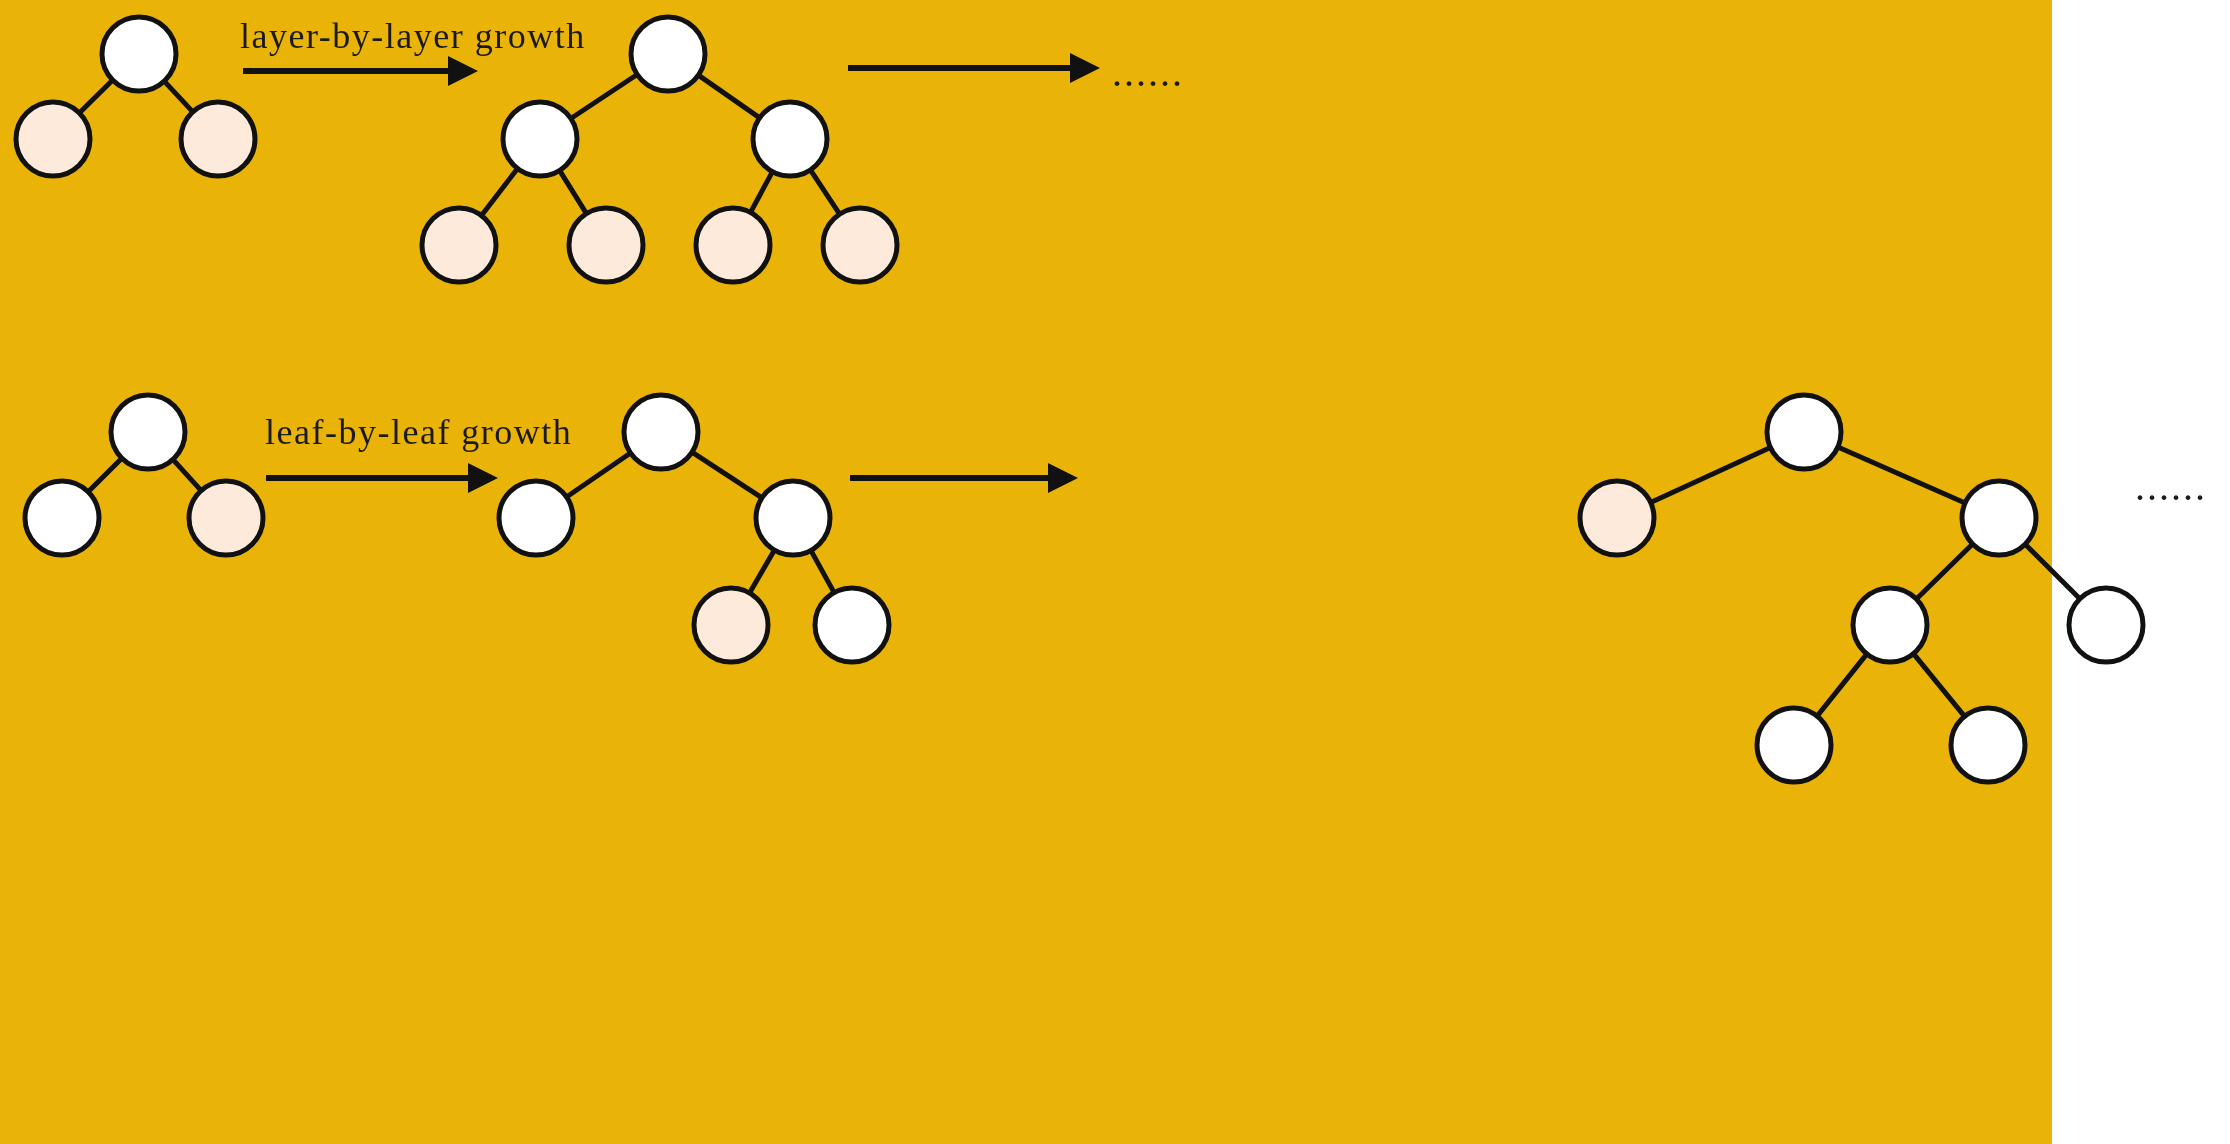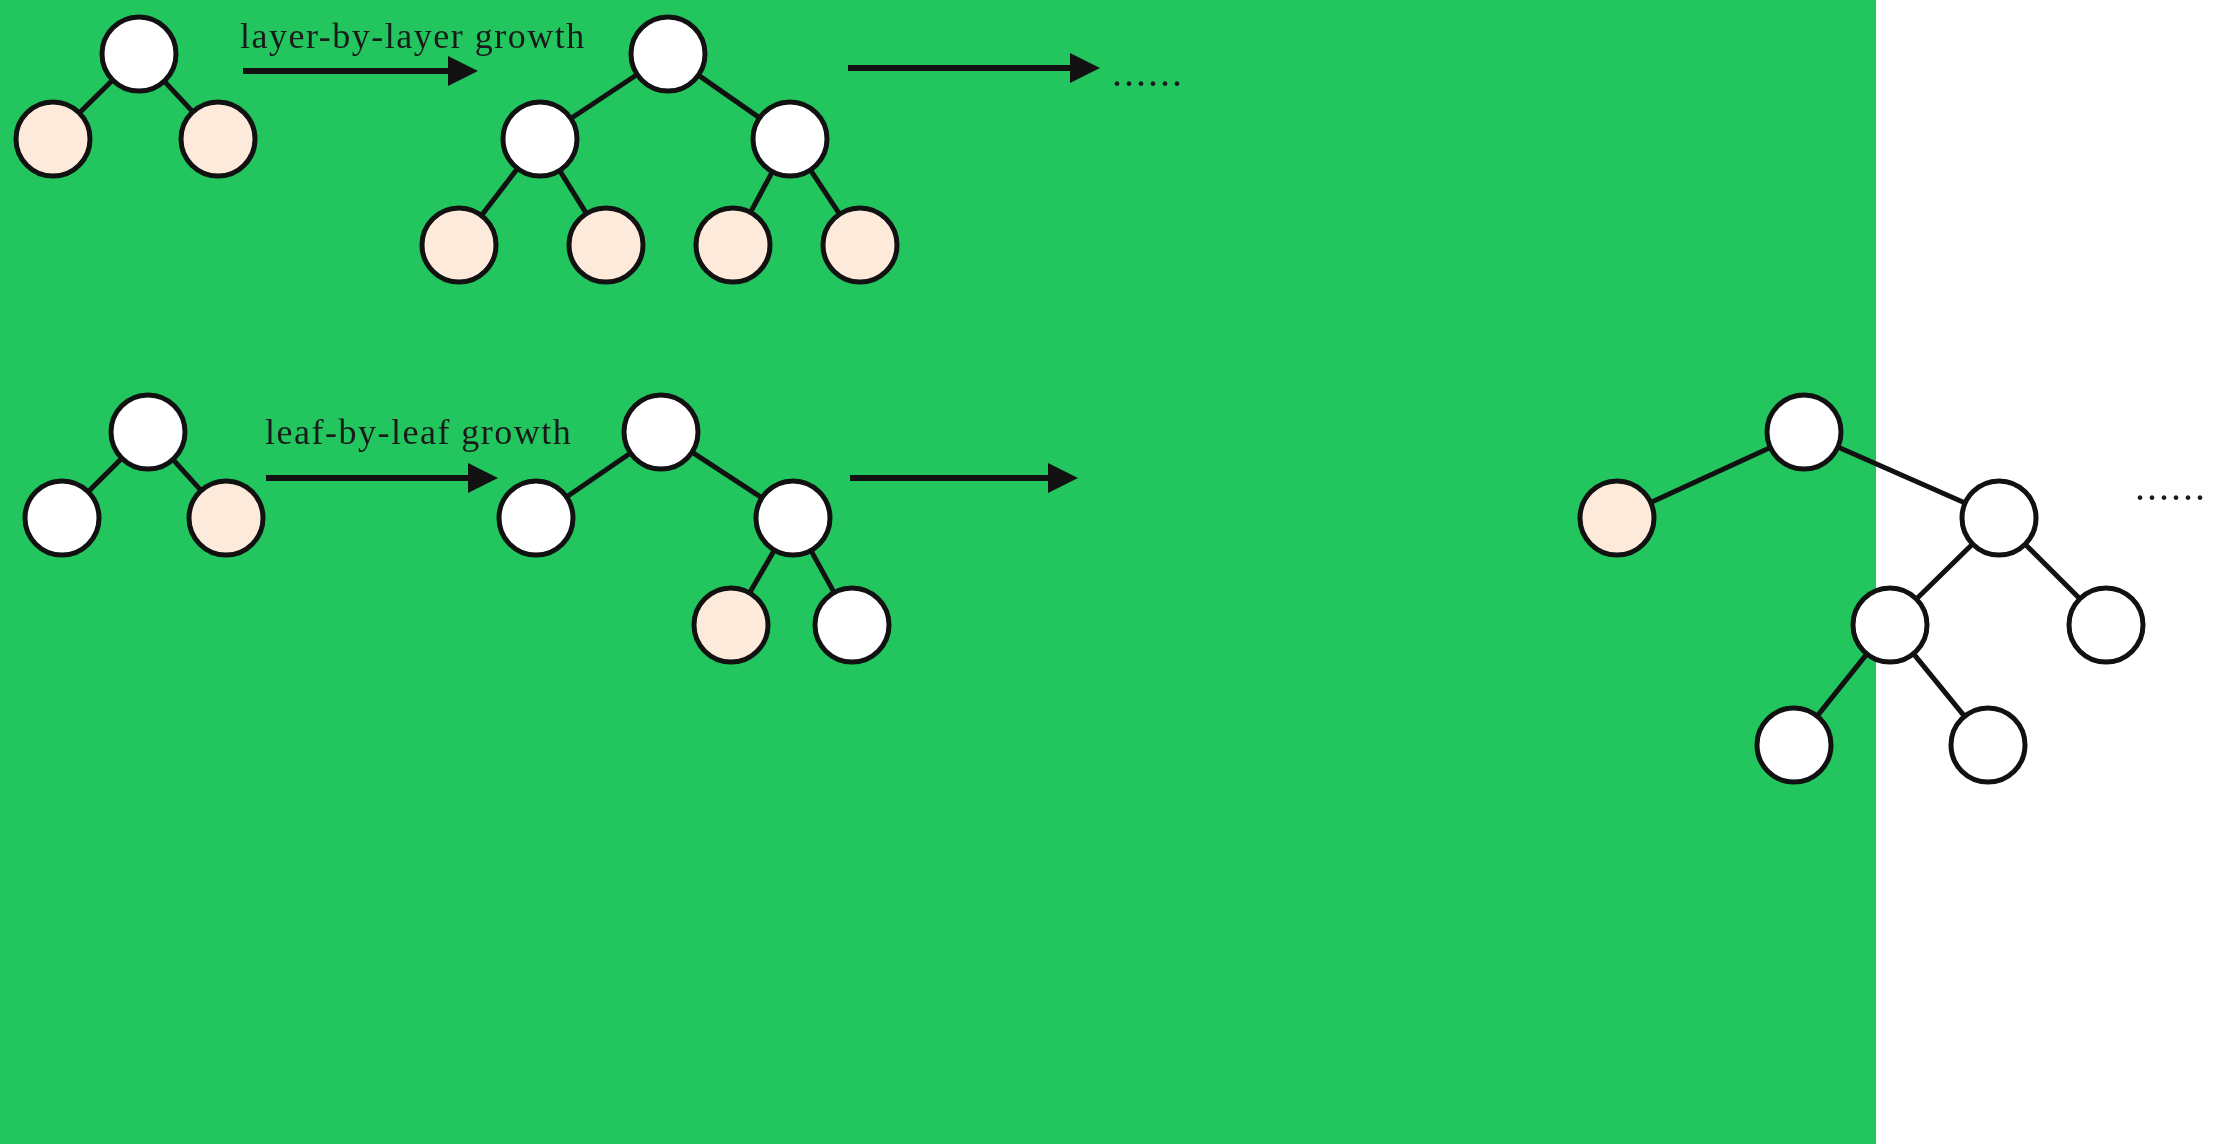--- a/index.html
+++ b/index.html
@@ -8,23 +8,23 @@
     background: #ffffff;
   }
   body {
     width: 2230px;
     height: 1144px;
     font-family: "Liberation Serif", serif;
     overflow: hidden;
   }
   #diagram-root {
     position: relative;
-    width: 1876px;
+    width: 2052px;
     height: 1144px;
-    background: #22c55e;
+    background: #eab308;
   }
   svg#tree-canvas {
     position: absolute;
     left: 0;
     top: 0;
     width: 2230px;
     height: 1144px;
     display: block;
   }
   .node-circle {

